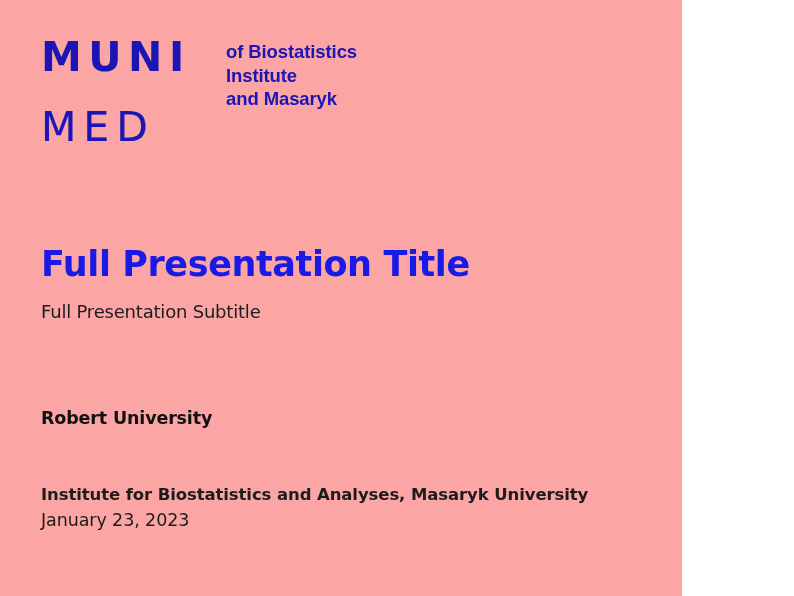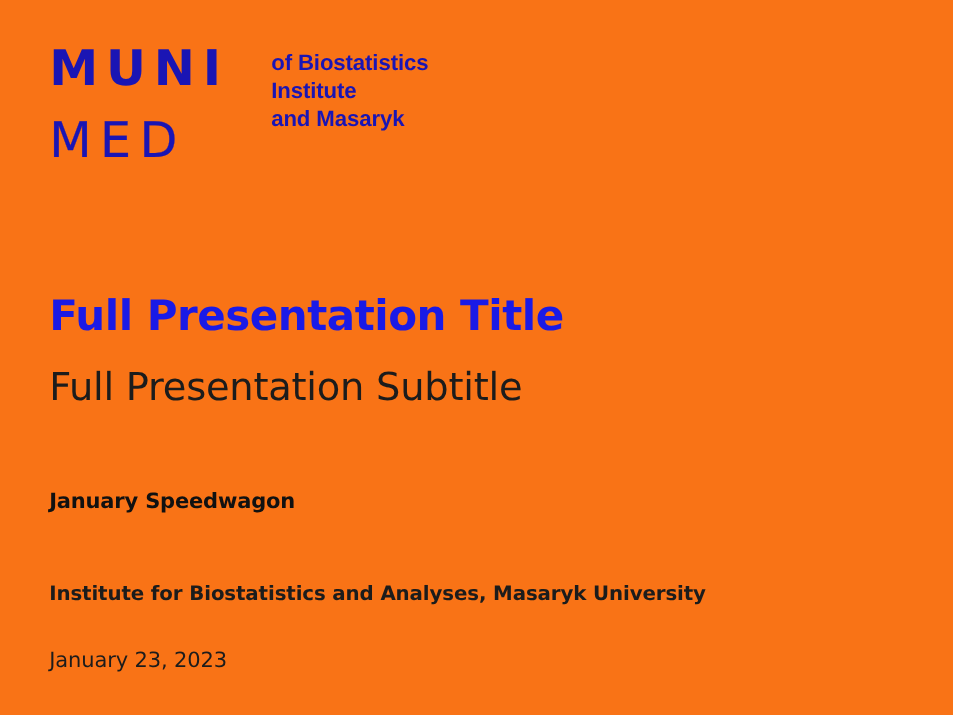--- a/index.html
+++ b/index.html
@@ -10,23 +10,23 @@
   body {
     width: 794px;
     height: 596px;
     overflow: hidden;
     font-family: "DejaVu Sans", sans-serif;
     -webkit-font-smoothing: antialiased;
   }
 
   .slide {
     position: relative;
-    width: 794px;
+    width: 682px;
     height: 596px;
-    background: #f97316;
+    background: #fca5a5;
   }
 
   
   .logo-block {
     position: absolute;
     left: 41px;
     top: 33px;
     display: flex;
     align-items: flex-start;
   }
@@ -48,21 +48,21 @@
   }
 
   .logo-med {
     font-family: "DejaVu Sans", sans-serif;
     font-weight: 400;
     font-size: 41px;
     line-height: 46px;
     letter-spacing: 7px;
     color: #1a15b4;
     white-space: nowrap;
-    margin-top: 13px;
+    margin-top: 23px;
     -webkit-text-stroke: 0.2px #1a15b4;
   }
 
   .logo-text {
     margin-left: 45px;
     margin-top: 7px;
     font-family: "Liberation Sans", sans-serif;
     font-weight: 700;
     font-size: 18.5px;
     line-height: 23.5px;
@@ -81,24 +81,24 @@
     font-size: 35px;
     line-height: 44px;
     letter-spacing: -0.4px;
     color: #1a1ae6;
     white-space: nowrap;
   }
 
   .subtitle {
     position: absolute;
     left: 41px;
-    top: 306px;
+    top: 296px;
     font-family: "DejaVu Sans", sans-serif;
     font-weight: 400;
-    font-size: 32px;
+    font-size: 18px;
     line-height: 32px;
     letter-spacing: -0.2px;
     color: #1c1c1c;
     white-space: nowrap;
   }
 
   
   .author-block {
     position: absolute;
     left: 41px;
@@ -125,21 +125,21 @@
     font-size: 16.5px;
     line-height: 24px;
     letter-spacing: -0.1px;
     color: #1c1c1c;
     white-space: nowrap;
   }
 
   .date {
     position: absolute;
     left: 41px;
-    top: 539px;
+    top: 508px;
     font-family: "DejaVu Sans", sans-serif;
     font-weight: 400;
     font-size: 17.5px;
     line-height: 25px;
     letter-spacing: -0.1px;
     color: #1c1c1c;
     white-space: nowrap;
   }
 </style>
 </head>
@@ -157,20 +157,20 @@
       <div>Institute</div>
       <div>and Masaryk</div>
     </div>
   </div>
 
   <div class="title">Full Presentation Title</div>
 
   <div class="subtitle">Full Presentation Subtitle</div>
 
   <div class="author-block">
-    <div class="author-name">January Speedwagon</div>
+    <div class="author-name">Robert University</div>
   </div>
 
   <div class="affiliation">Institute for Biostatistics and Analyses, Masaryk University</div>
 
   <div class="date">January 23, 2023</div>
 
 </div>
 
 </body></html>

